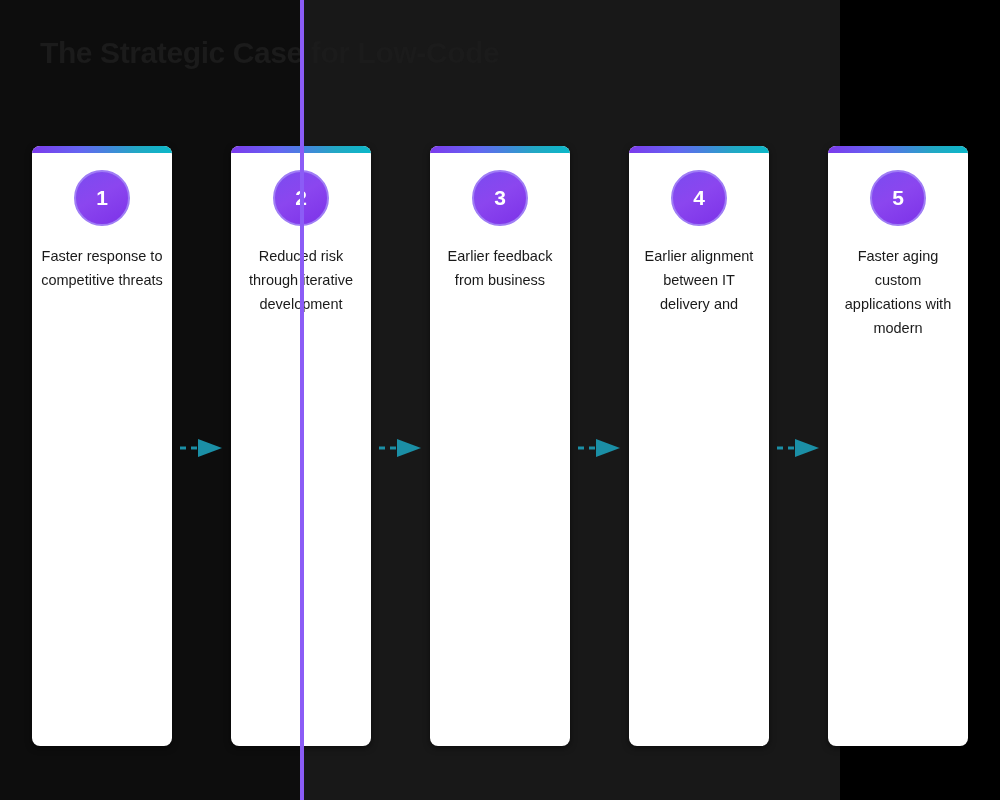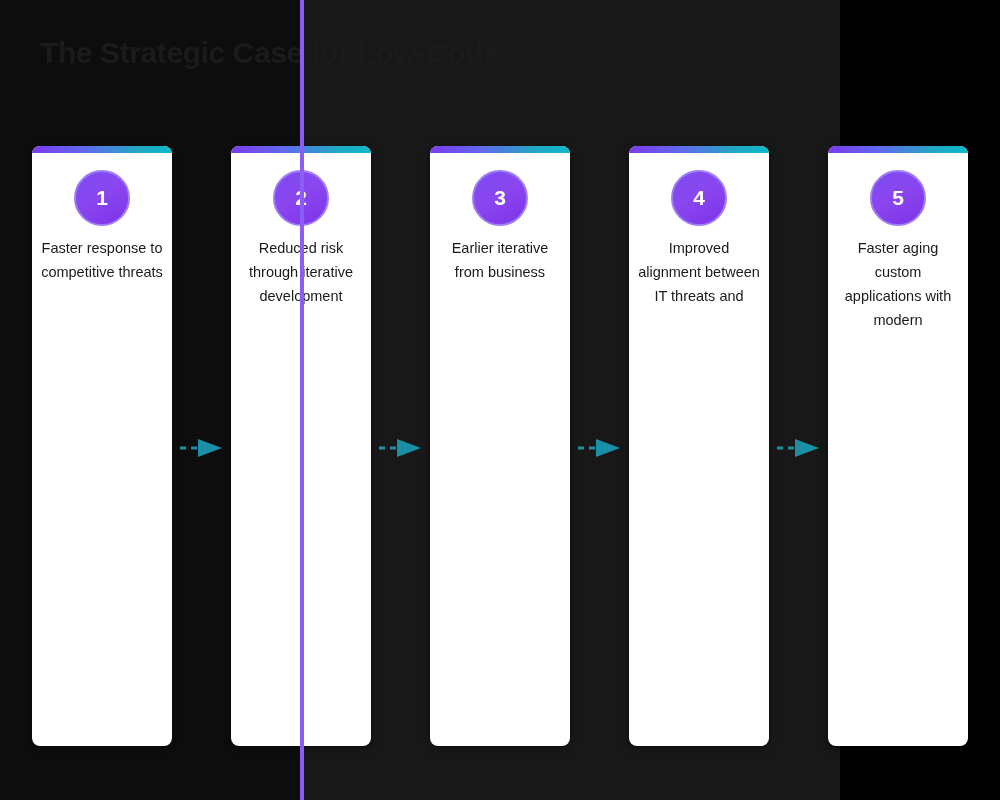--- a/index.html
+++ b/index.html
@@ -84,21 +84,21 @@
     border:2px solid #9f7df5;
     display:flex;
     align-items:center;
     justify-content:center;
     color:#ffffff;
     font-size:21px;
     font-weight:bold;
     flex:none;
   }
   .step-text {
-    margin-top:10px;
+    margin-top:18px;
     width:124px;
     text-align:center;
     font-size:14.5px;
     line-height:24px;
     color:#1a1a1a;
     max-height:96px;
     overflow:hidden;
   }
   
   .connector {
@@ -149,36 +149,36 @@
     <svg width="50" height="24" viewBox="0 0 50 24">
       <line x1="2" y1="12" x2="22" y2="12" stroke="#1b8fa6" stroke-width="3" stroke-dasharray="6 5"></line>
       <polygon points="20,3 44,12 20,21" fill="#1b8fa6"></polygon>
     </svg>
   </div>
 
   <div class="card" style="left:430px;">
     <div class="card-accent"></div>
     <div class="card-inner">
       <div class="step-circle">3</div>
-      <div class="step-text">Earlier iterative from business</div>
+      <div class="step-text">Earlier feedback from business</div>
     </div>
   </div>
 
   <div class="connector" style="left:576px;">
     <svg width="50" height="24" viewBox="0 0 50 24">
       <line x1="2" y1="12" x2="22" y2="12" stroke="#1b8fa6" stroke-width="3" stroke-dasharray="6 5"></line>
       <polygon points="20,3 44,12 20,21" fill="#1b8fa6"></polygon>
     </svg>
   </div>
 
   <div class="card" style="left:629px;">
     <div class="card-accent"></div>
     <div class="card-inner">
       <div class="step-circle">4</div>
-      <div class="step-text">Improved alignment between IT threats and</div>
+      <div class="step-text">Earlier alignment between IT delivery and</div>
     </div>
   </div>
 
   <div class="connector" style="left:775px;">
     <svg width="50" height="24" viewBox="0 0 50 24">
       <line x1="2" y1="12" x2="22" y2="12" stroke="#1b8fa6" stroke-width="3" stroke-dasharray="6 5"></line>
       <polygon points="20,3 44,12 20,21" fill="#1b8fa6"></polygon>
     </svg>
   </div>
 

